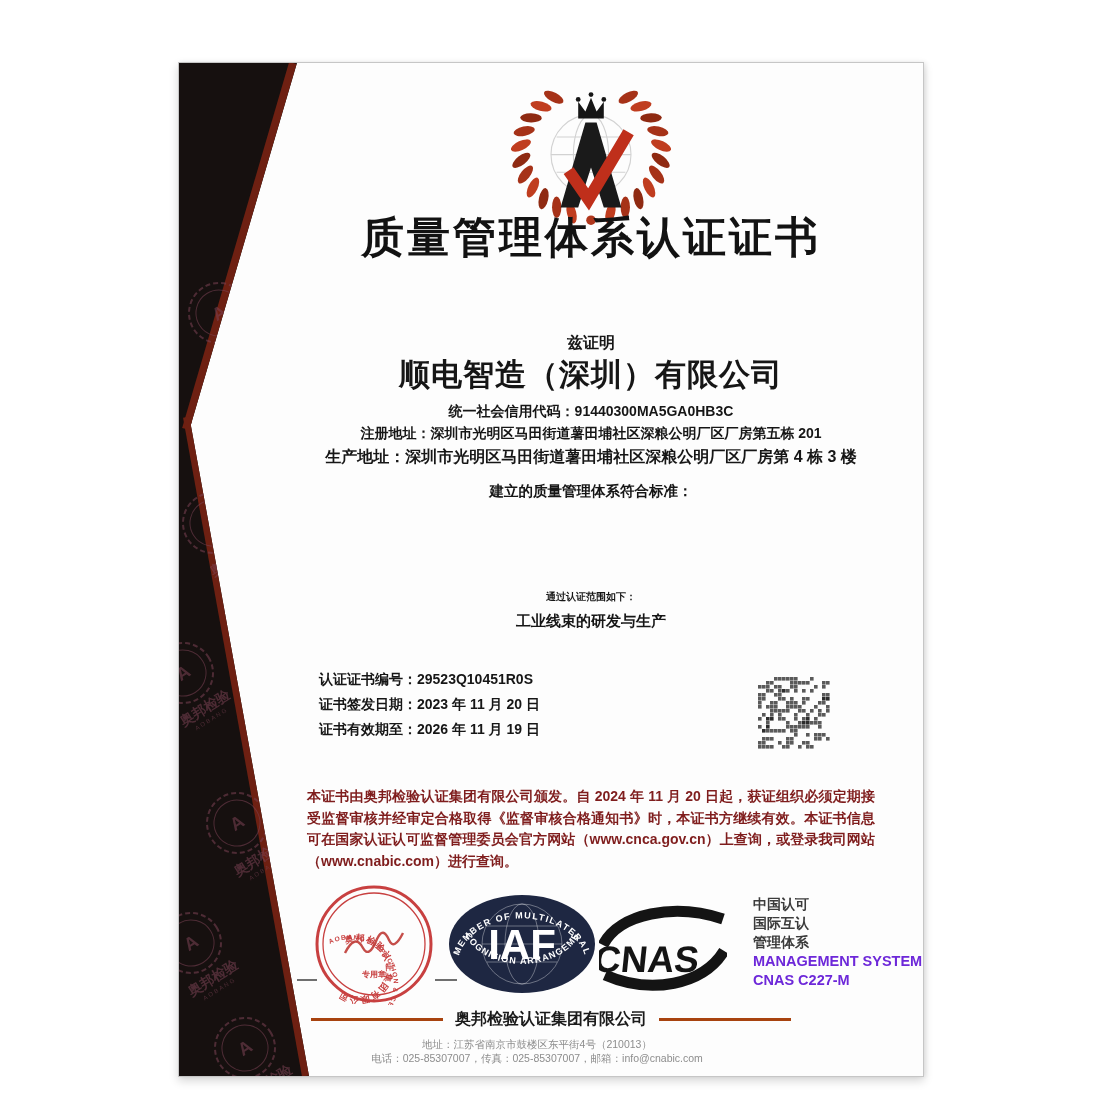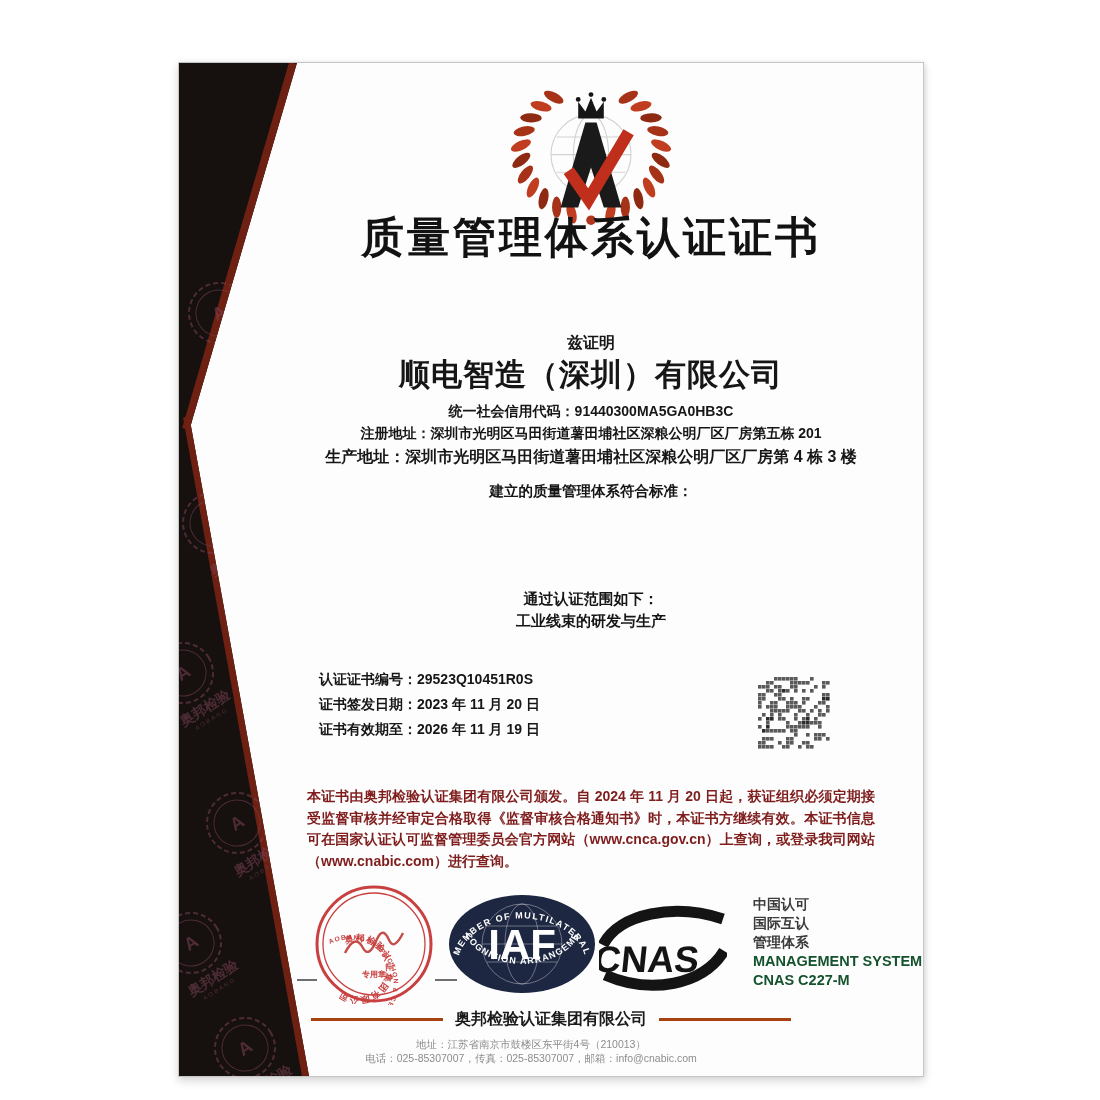--- a/index.html
+++ b/index.html
@@ -18,43 +18,43 @@
   .line{position:absolute;left:0;width:100%;text-align:center;color:#161616;white-space:nowrap;}
   .logo-wrap{position:absolute;left:252px;top:10px;width:160px;height:144px;}
   .title{top:146px;font-size:43px;font-weight:900;letter-spacing:3px;color:#121212;}
   .certify{top:270px;font-size:16px;font-weight:700;}
   .company{top:291px;font-size:31px;font-weight:900;letter-spacing:1px;}
   .credit{top:340px;font-size:14px;font-weight:700;}
   .regaddr{top:362px;font-size:14px;font-weight:700;}
   .prodaddr{top:384px;font-size:16px;font-weight:700;}
   .stdintro{top:419px;font-size:14.5px;font-weight:700;}
   .standard{top:464px;font-size:22px;font-weight:900;letter-spacing:.5px;}
-  .scopeintro{top:527px;font-size:15px;font-weight:700;}
+  .scopeintro{top:527px;font-size:10px;font-weight:700;}
   .scope{top:549px;font-size:15px;font-weight:800;}
   .details{position:absolute;left:60px;top:604px;font-size:14px;font-weight:700;line-height:25px;color:#161616;text-align:left;}
   .details span{display:block;white-space:nowrap;}
   .qr{position:absolute;left:498px;top:613px;width:74px;height:74px;}
   .statement{
     position:absolute;left:48px;top:723px;width:568px;
     font-size:14px;font-weight:700;line-height:21.5px;color:#7f1d1d;text-align:justify;
   }
   .seal{position:absolute;left:134px;top:820px;width:122px;height:122px;}
   .dash{position:absolute;height:2px;background:#6f6f6f;top:916px;}
   .dash.l{left:118px;width:20px;} .dash.r{left:256px;width:22px;}
   .iaf{position:absolute;left:268px;top:830px;width:150px;height:102px;}
   .cnas{position:absolute;left:420px;top:842px;width:128px;height:86px;}
   .cnas-text{position:absolute;left:574px;top:832px;width:190px;text-align:left;}
   .cnas-text .cn{font-size:14px;line-height:19px;color:#3c3c3c;font-weight:600;}
-  .cnas-text .en{font-size:14.5px;line-height:19px;color:#14532d;font-weight:800;white-space:nowrap;}
+  .cnas-text .en{font-size:14.5px;line-height:19px;color:#6d28d9;font-weight:800;white-space:nowrap;}
   .footer-issuer{
     position:absolute;left:0;top:946px;width:744px;display:flex;align-items:center;justify-content:center;gap:12px;
   }
   .footer-issuer .rule{height:3px;width:132px;background:#a8430f;}
   .footer-issuer .name{font-size:16px;font-weight:800;color:#1a1a1a;white-space:nowrap;}
-  .footer-small{position:absolute;left:10px;width:684px;text-align:center;color:#8d8d8d;font-size:10.5px;white-space:nowrap;}
+  .footer-small{position:absolute;left:16px;width:684px;text-align:center;color:#8d8d8d;font-size:10.5px;white-space:nowrap;}
   .f-addr{top:975px;} .f-contact{top:989px;}
 </style>
 </head>
 <body>
 
 <div class="page">
 
   <svg class="band-svg" viewBox="0 0 744 1013">
     <defs>
       <clipPath id="bandClip">

